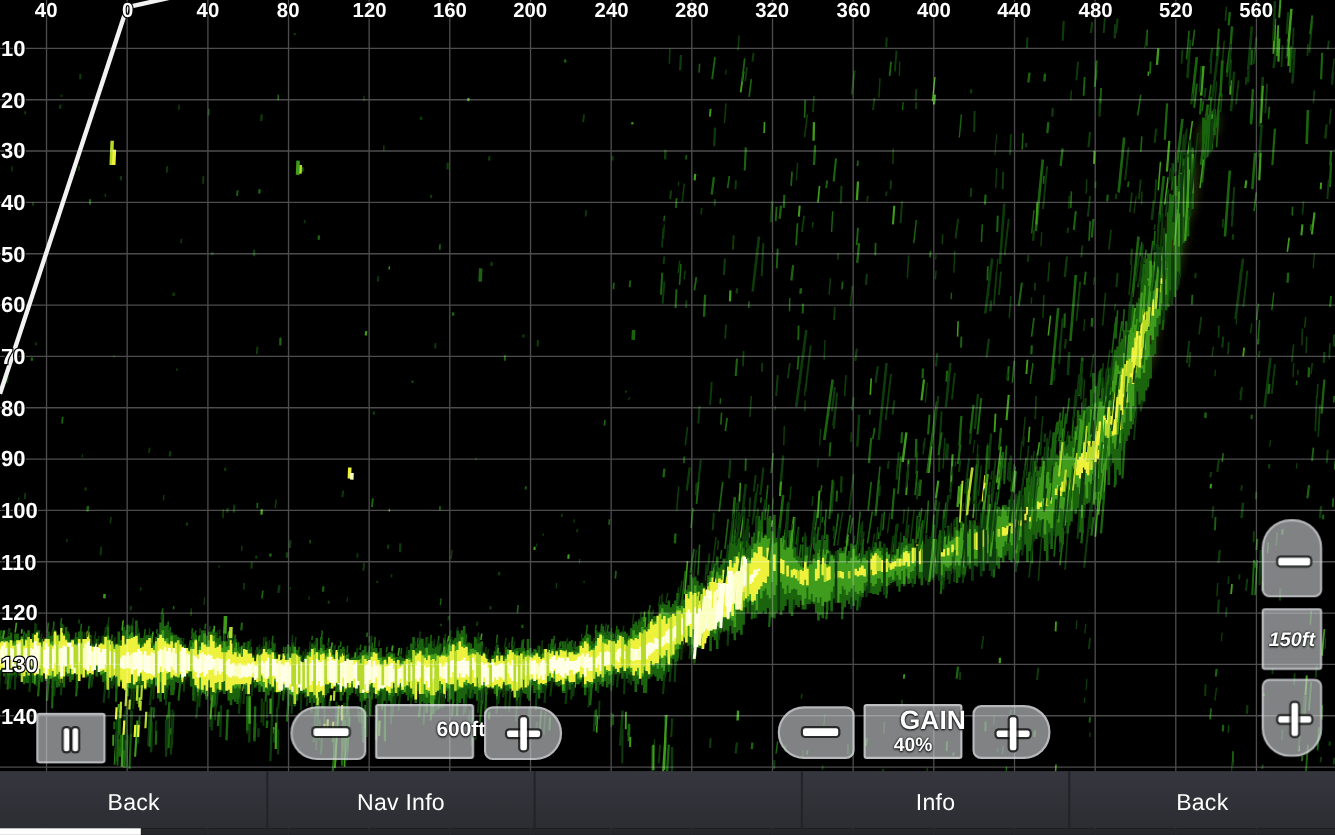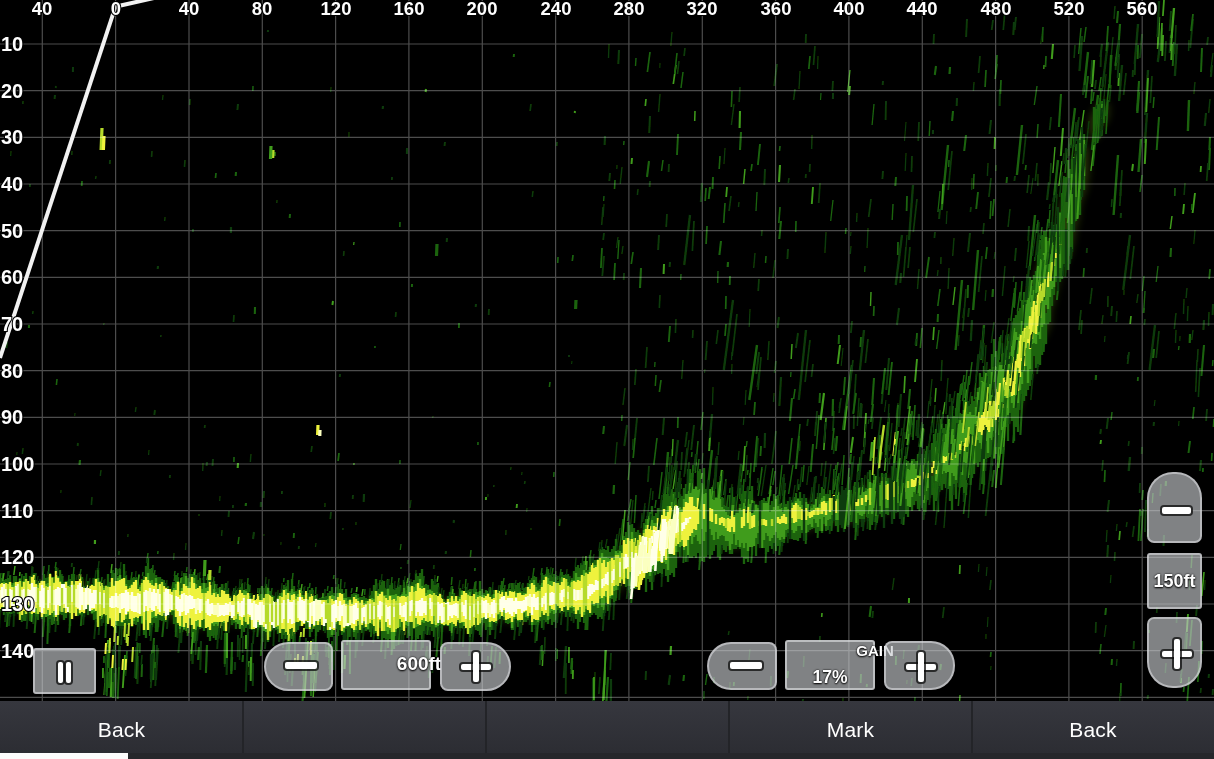--- a/index.html
+++ b/index.html
@@ -129,38 +129,39 @@
 <div class="btn" style="left:341px;top:640px;width:90px;height:50px;border-radius:3px;border:2px solid rgba(228,230,232,0.6);"></div>
 <div class="blabel" style="left:326px;top:653px;width:90px;font-size:19px;margin-left:48px;">600ft</div>
 <div class="btn" style="left:440px;top:642px;width:71px;height:49px;border-radius:8px 25px 25px 8px;">
   <div class="glyph" style="left:19px;top:20px;width:30px;height:6px;"></div>
   <div class="glyph" style="left:31px;top:8px;width:6px;height:30px;"></div>
 </div>
 <div class="btn" style="left:707px;top:642px;width:70px;height:48px;border-radius:24px 8px 8px 24px;">
   <div class="glyph" style="left:21px;top:18px;width:32px;height:7px;"></div>
 </div>
 <div class="btn" style="left:785px;top:640px;width:90px;height:50px;border-radius:3px;border:2px solid rgba(228,230,232,0.6);"></div>
-<div class="blabel" style="left:830px;top:642px;width:90px;font-size:15px;">GAIN</div>
-<div class="blabel" style="left:785px;top:667px;width:90px;font-size:17.5px;">17%</div>
+<div class="blabel" style="left:788px;top:642px;width:90px;font-size:24px;text-align:right;">GAIN</div>
+<div class="blabel" style="left:785px;top:667px;width:90px;font-size:17.5px;">40%</div>
 <div class="btn" style="left:884px;top:641px;width:71px;height:49px;border-radius:8px 24px 24px 8px;">
   <div class="glyph" style="left:20px;top:21px;width:30px;height:6px;"></div>
   <div class="glyph" style="left:32px;top:9px;width:6px;height:30px;"></div>
 </div>
 <div class="btn" style="left:1147px;top:472px;width:55px;height:71px;border-radius:26px 26px 7px 7px;">
   <div class="glyph" style="left:13px;top:33px;width:29px;height:7px;"></div>
 </div>
 <div class="btn" style="left:1147px;top:553px;width:55px;height:56px;border-radius:3px;"></div>
-<div class="blabel" style="left:1143px;top:571px;width:63px;font-size:18px;">150ft</div>
+<div class="blabel" style="left:1143px;top:571px;width:63px;font-size:18px;font-style:italic;">150ft</div>
 <div class="btn" style="left:1147px;top:617px;width:55px;height:71px;border-radius:7px 7px 26px 26px;">
   <div class="glyph" style="left:13px;top:32px;width:30px;height:6px;"></div>
   <div class="glyph" style="left:25px;top:20px;width:6px;height:30px;"></div>
 </div>
 <div id="bar">
   <div class="seg" style="left:0;width:243px;">Back</div>
-  <div class="seg" style="left:729px;width:243px;">Mark</div>
+  <div class="seg" style="left:243px;width:243px;">Nav Info</div>
+  <div class="seg" style="left:729px;width:243px;">Info</div>
   <div class="seg" style="left:972px;width:242px;">Back</div>
   <div class="div" style="left:242px;"></div>
   <div class="div" style="left:485px;"></div>
   <div class="div" style="left:728px;"></div>
   <div class="div" style="left:971px;"></div>
 </div>
 <div style="position:absolute;left:0;top:753px;width:1214px;height:6px;background:#26272b;"></div>
 <div style="position:absolute;left:0;top:753px;width:128px;height:6px;background:#fdfdfd;"></div>
 </div>
 </body></html>

